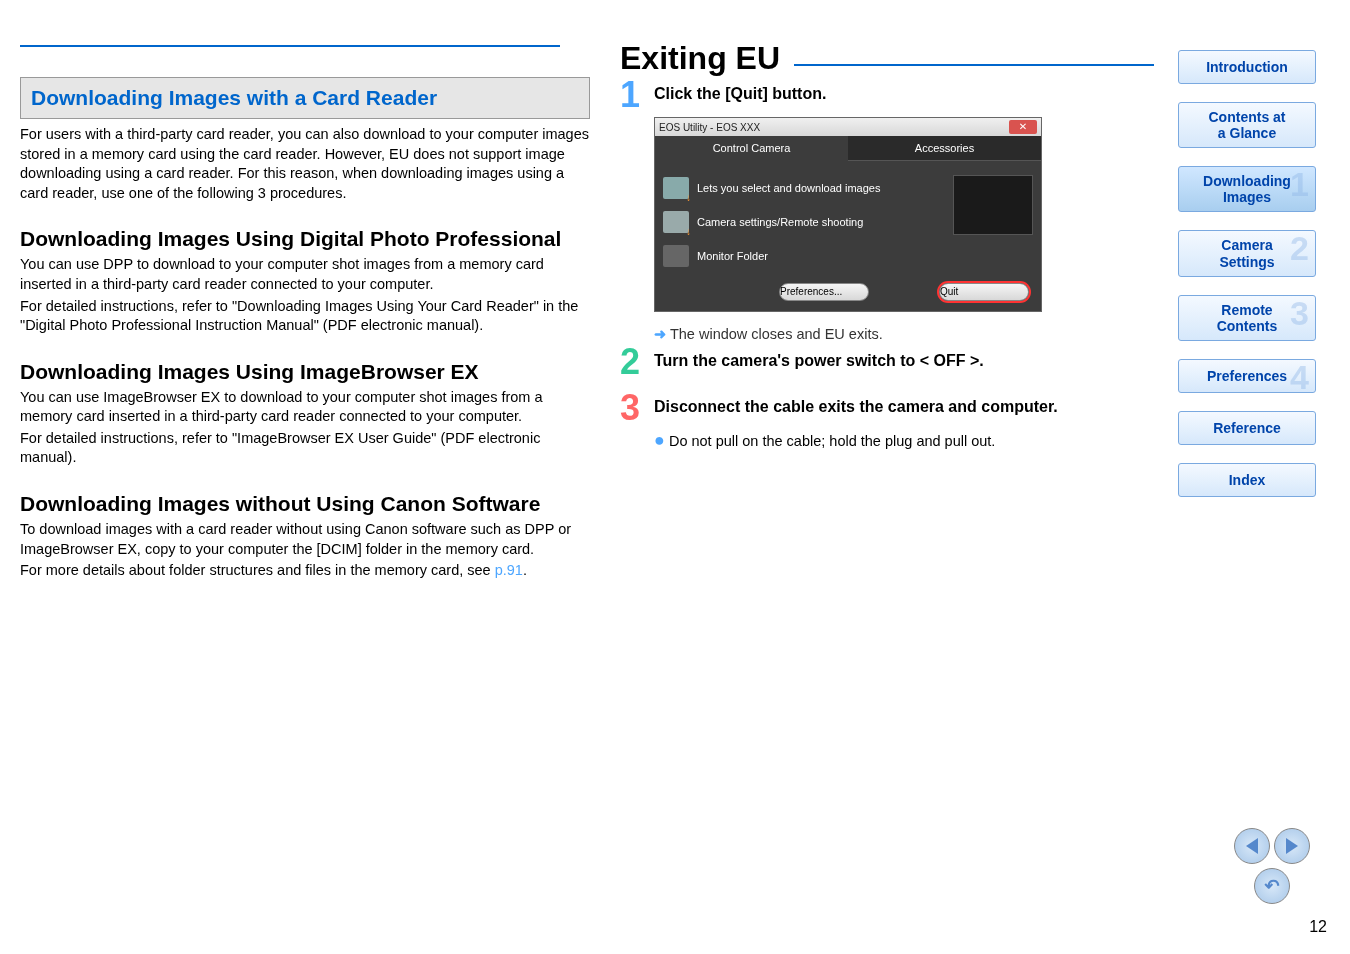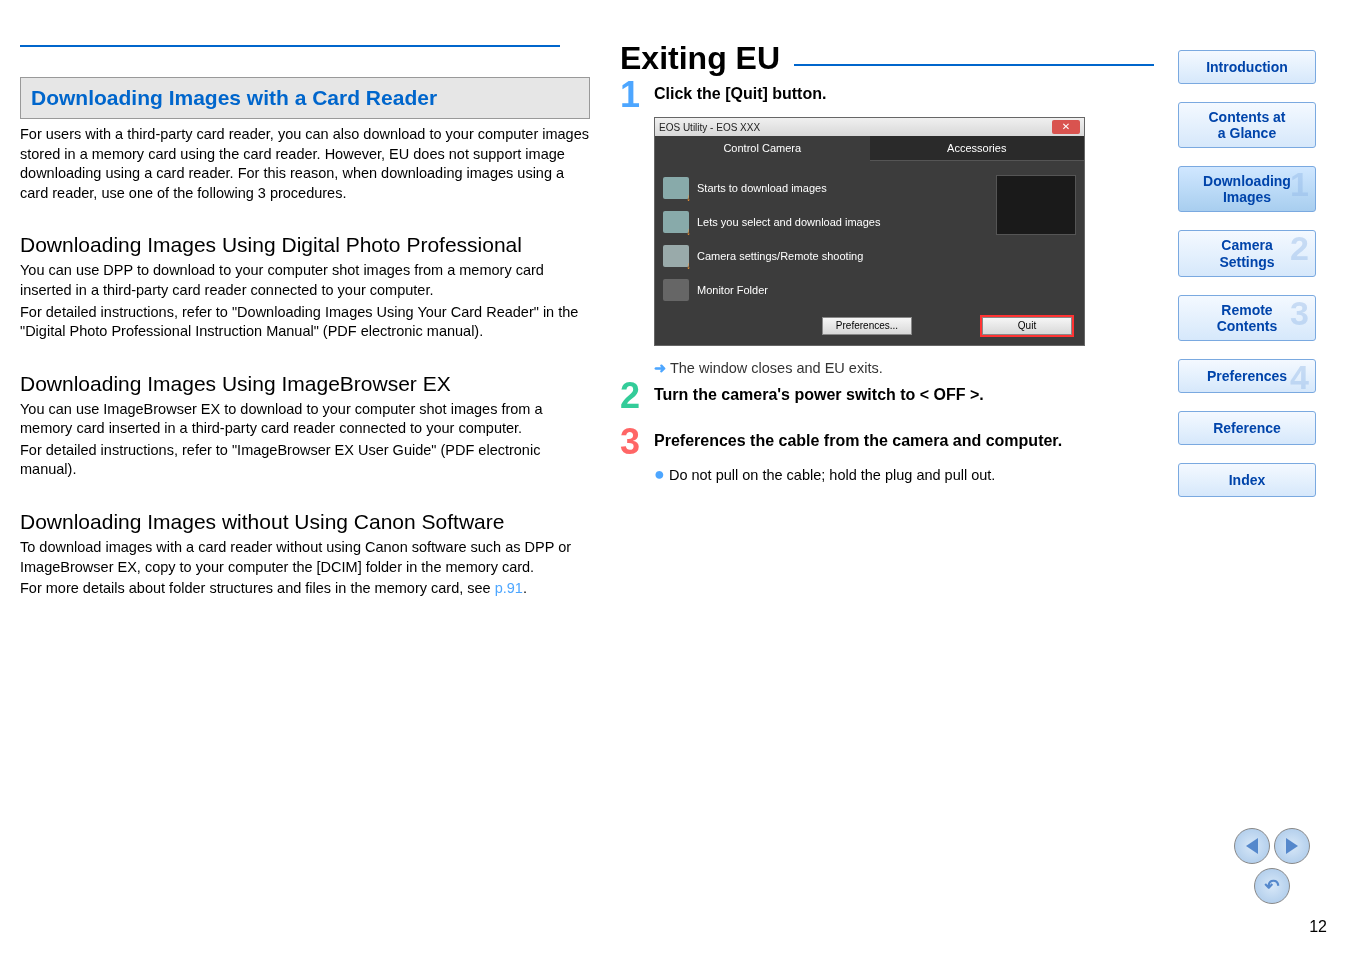--- a/index.html
+++ b/index.html
@@ -44,25 +44,25 @@
     color: #0066cc;
     margin-bottom: 6px;
   }
   .body-text {
     font-size: 14.5px;
     line-height: 1.35;
     margin-bottom: 18px;
   }
   .sub-heading {
     font-size: 21px;
-    font-weight: normal;
+    font-weight: bold;
     color: #000;
     line-height: 1.15;
     margin-bottom: 4px;
-    margin-top: 30px;
+    margin-top: 24px;
   }
   .link { color: #4da6ff; }
   .main-title {
     font-size: 32px;
     font-weight: bold;
     color: #000;
     display: inline-block;
   }
   .title-rule {
     display: inline-block;
@@ -122,21 +122,21 @@
     right: 6px;
     top: -2px;
     pointer-events: none;
   }
   .nav-active {
     background: linear-gradient(#d0e7ff, #a8ceef);
   }
 
   
   .shot {
-    width: 431px;
+    width: 388px;
     margin-left: 34px;
     margin-top: 4px;
     border: 1px solid #666;
     background: #3c3c3c;
     color: #fff;
     font-size: 11px;
   }
   .shot-titlebar {
     background: linear-gradient(#f0f0f0,#d8d8d8);
     color: #222;
@@ -192,25 +192,24 @@
   .shot-btns {
     display: flex;
     justify-content: flex-end;
     padding: 4px 12px 10px 0;
     gap: 30px;
   }
   .gray-btn {
     background: linear-gradient(#f6f6f6,#d8d8d8);
     color: #000;
     border: 1px solid #888;
-    border-radius: 0;
+    border-radius: 9px;
     font-size: 10px;
     width: 90px;
     height: 18px;
-    text-align: center;
     line-height: 16px;
   }
   .gray-btn.highlight {
     box-shadow: 0 0 0 2px #ff3333;
     margin-left: 40px;
   }
 
   
   .round-nav {
     position: absolute;
@@ -289,24 +288,20 @@
       <div class="shot-titlebar">
         <span>EOS Utility - EOS XXX</span>
         <span class="close-x">✕</span>
       </div>
       <div class="shot-tabs">
         <div class="shot-tab active">Control Camera</div>
         <div class="shot-tab">Accessories</div>
       </div>
       <div class="shot-body">
         <div class="shot-list">
-          <div class="shot-row">
-            <div class="shot-ico"></div>
-            <span>Starts to download images</span>
-          </div>
           <div class="shot-row">
             <div class="shot-ico"></div>
             <span>Lets you select and download images</span>
           </div>
           <div class="shot-row">
             <div class="shot-ico" style="background:#9aa"></div>
             <span>Camera settings/Remote shooting</span>
           </div>
           <div class="shot-row">
             <div class="shot-ico brush"></div>
@@ -326,21 +321,21 @@
       <span>The window closes and EU exits.</span>
     </div>
 
     <div class="step" style="margin-top:2px">
       <div class="step-num n2">2</div>
       <div class="step-body">Turn the camera's power switch to &lt; OFF &gt;.</div>
     </div>
 
     <div class="step" style="margin-top:10px">
       <div class="step-num n3">3</div>
-      <div class="step-body">Preferences the cable from the camera and computer.</div>
+      <div class="step-body">Disconnect the cable exits the camera and computer.</div>
     </div>
     <div class="step-sub">
       <span class="bullet-sym">●</span>
       <span>Do not pull on the cable; hold the plug and pull out.</span>
     </div>
   </div>
 </div>
 
 <div class="sidebar">
   <a class="nav-btn">Introduction</a>

